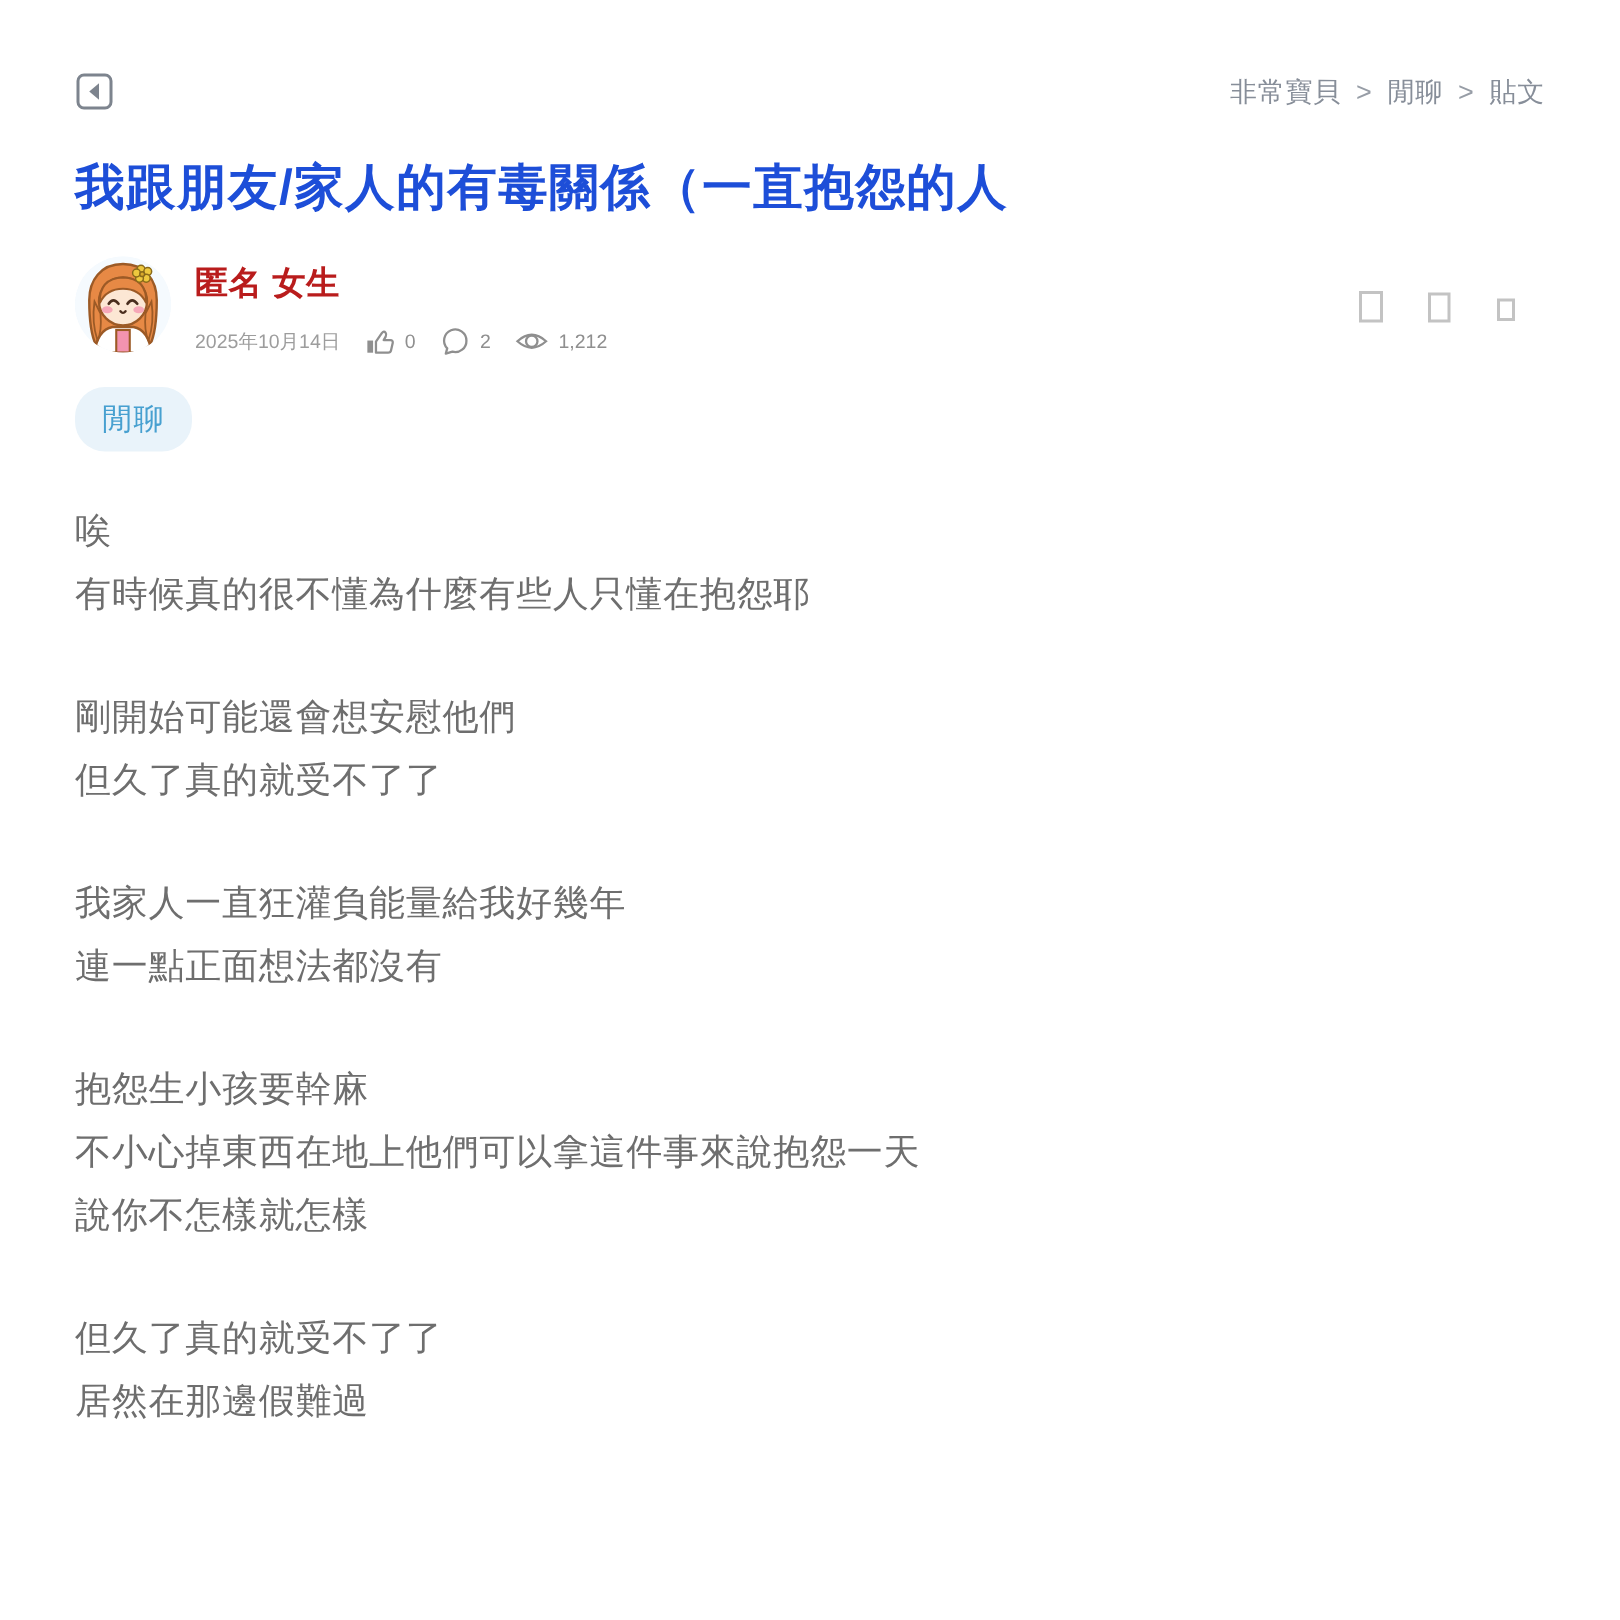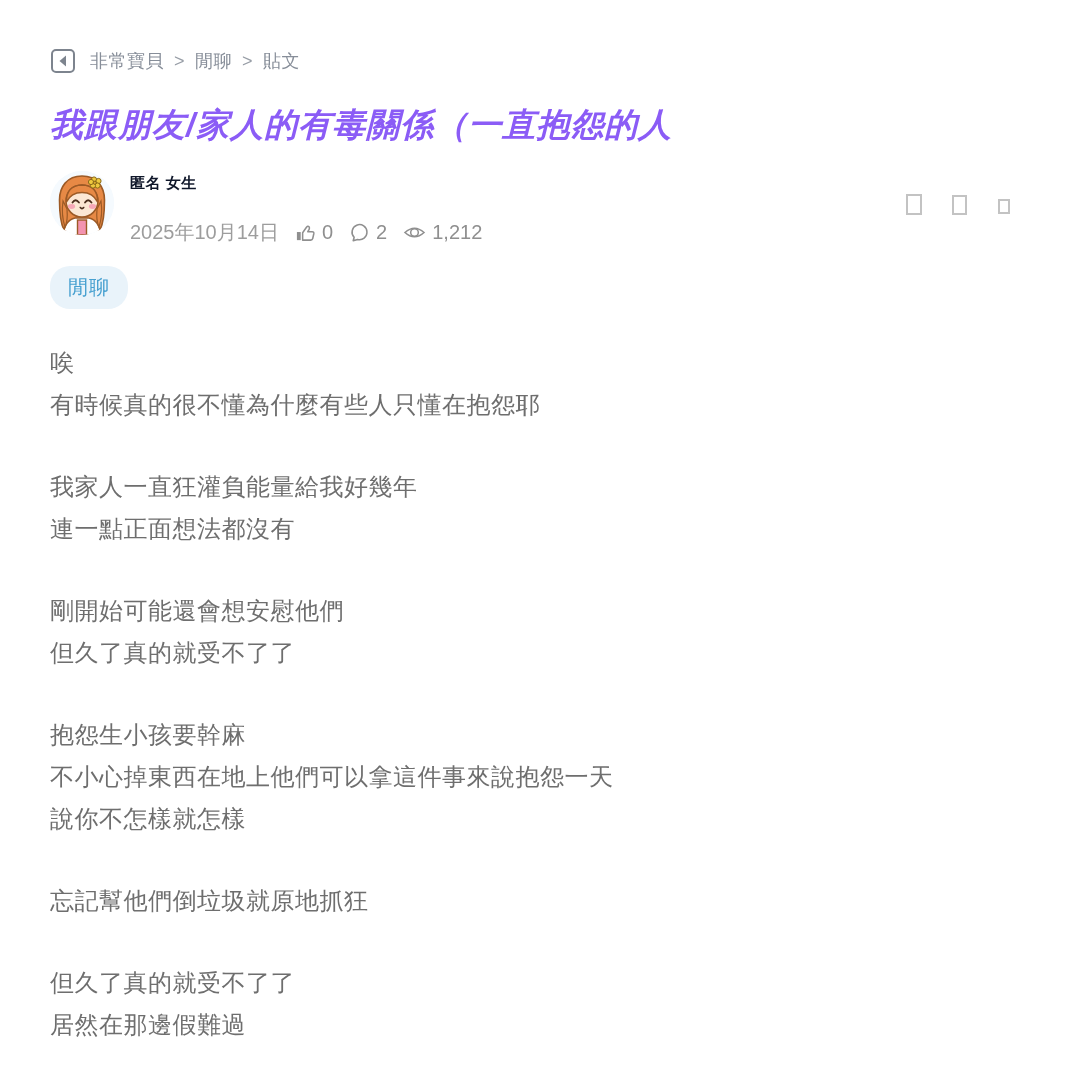--- a/index.html
+++ b/index.html
@@ -7,39 +7,39 @@
   body {
     width: 1080px; height: 1080px;
     background: #ffffff;
     font-family: "Liberation Sans", "DejaVu Sans", sans-serif;
     overflow: hidden;
     position: relative;
   }
   .page { padding: 48px 50px 0 50px; position: relative; }
 
   
-  .breadcrumb { display: flex; align-items: center; gap: 14px; }
+  .breadcrumb { display: flex; align-items: center; gap: 14px; justify-content: space-between; }
   .back-btn { width: 26px; height: 26px; display: inline-flex; cursor: pointer; }
   .crumbs { display: flex; align-items: center; gap: 10px; font-size: 18px; color: #878e99; letter-spacing: 0.5px; }
   .crumb { cursor: pointer; }
   .sep { color: #979da6; }
 
   
   .title {
     margin: 28px 0 0 0;
     font-size: 33px; line-height: 46px;
-    font-weight: 600; color: #8b5cf6; letter-spacing: 1px; font-style: italic;
+    font-weight: 600; color: #1d4ed8; letter-spacing: 1px;
   }
 
   
   .author-row { margin-top: 23px; display: flex; gap: 16px; align-items: flex-start; }
   .avatar { width: 64px; height: 64px; border-radius: 50%; overflow: hidden; background: #f2f8fd; flex: 0 0 auto; }
   .author-info { padding-top: 3px; }
-  .name { font-size: 15px; font-weight: 700; color: #0f172a; letter-spacing: 0.5px; }
-  .meta { margin-top: 26px; display: flex; align-items: center; color: #9d9d9d; font-size: 20px; }
+  .name { font-size: 22px; font-weight: 700; color: #b91c1c; letter-spacing: 0.5px; }
+  .meta { margin-top: 13px; display: flex; align-items: center; color: #9d9d9d; font-size: 13px; }
   .date { margin-right: 16px; }
   .stat { display: flex; align-items: center; gap: 6px; margin-right: 16px; color: #8f8f8f; }
   .stat .icon { display: inline-flex; }
 
   
   .action-box { position: absolute; border: 2px solid #c3c3c3; background: transparent; cursor: pointer; }
   .action-box.b1 { left: 906px; top: 194px; width: 16px; height: 21px; }
   .action-box.b2 { left: 952px; top: 195px; width: 15px; height: 20px; }
   .action-box.b3 { left: 998px; top: 199px; width: 12px; height: 15px; }
 
@@ -157,34 +157,33 @@
   <div class="tag-row">
     <span class="tag">閒聊</span>
   </div>
 
   <div class="body-text">
     <div class="para">
       <div>唉</div>
       <div>有時候真的很不懂為什麼有些人只懂在抱怨耶</div>
     </div>
     <div class="para">
+      <div>剛開始可能還會想安慰他們</div>
+      <div>但久了真的就受不了了</div>
+    </div>
+    <div class="para">
       <div>我家人一直狂灌負能量給我好幾年</div>
       <div>連一點正面想法都沒有</div>
-    </div>
-    <div class="para">
-      <div>剛開始可能還會想安慰他們</div>
-      <div>但久了真的就受不了了</div>
     </div>
     <div class="para">
       <div>抱怨生小孩要幹麻</div>
       <div>不小心掉東西在地上他們可以拿這件事來說抱怨一天</div>
       <div>說你不怎樣就怎樣</div>
     </div>
     <div class="para">
-      <div>忘記幫他們倒垃圾就原地抓狂</div>
     </div>
     <div class="para">
       <div>但久了真的就受不了了</div>
       <div>居然在那邊假難過</div>
     </div>
   </div>
 
 </div>
 
 </body></html>

